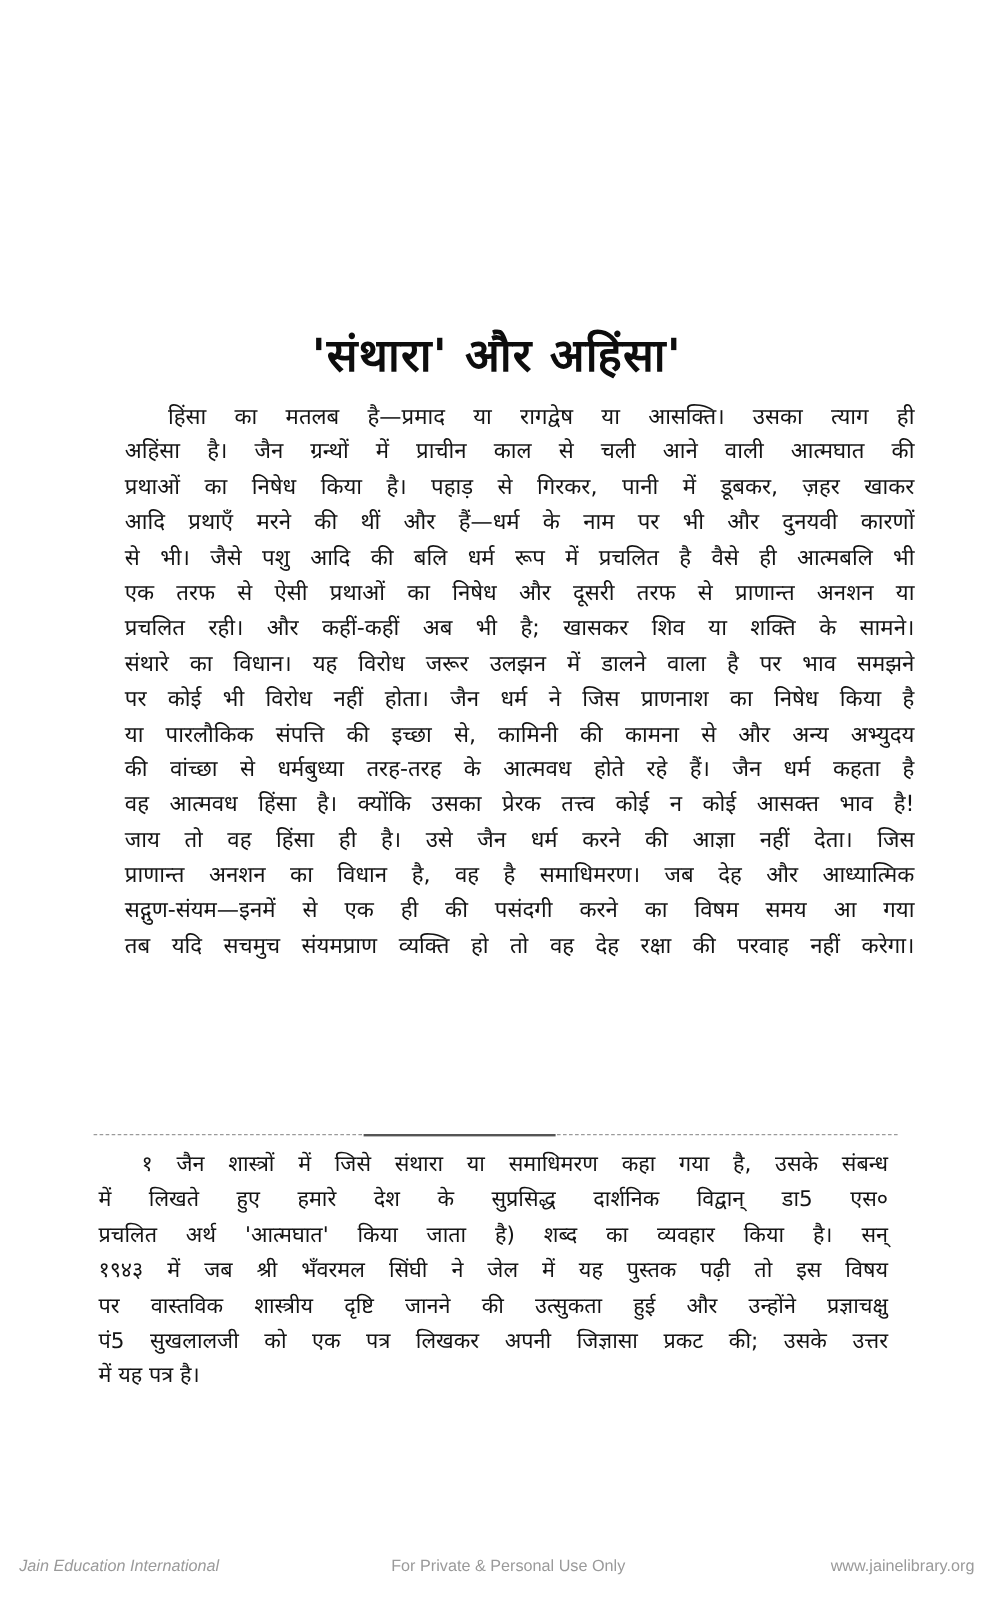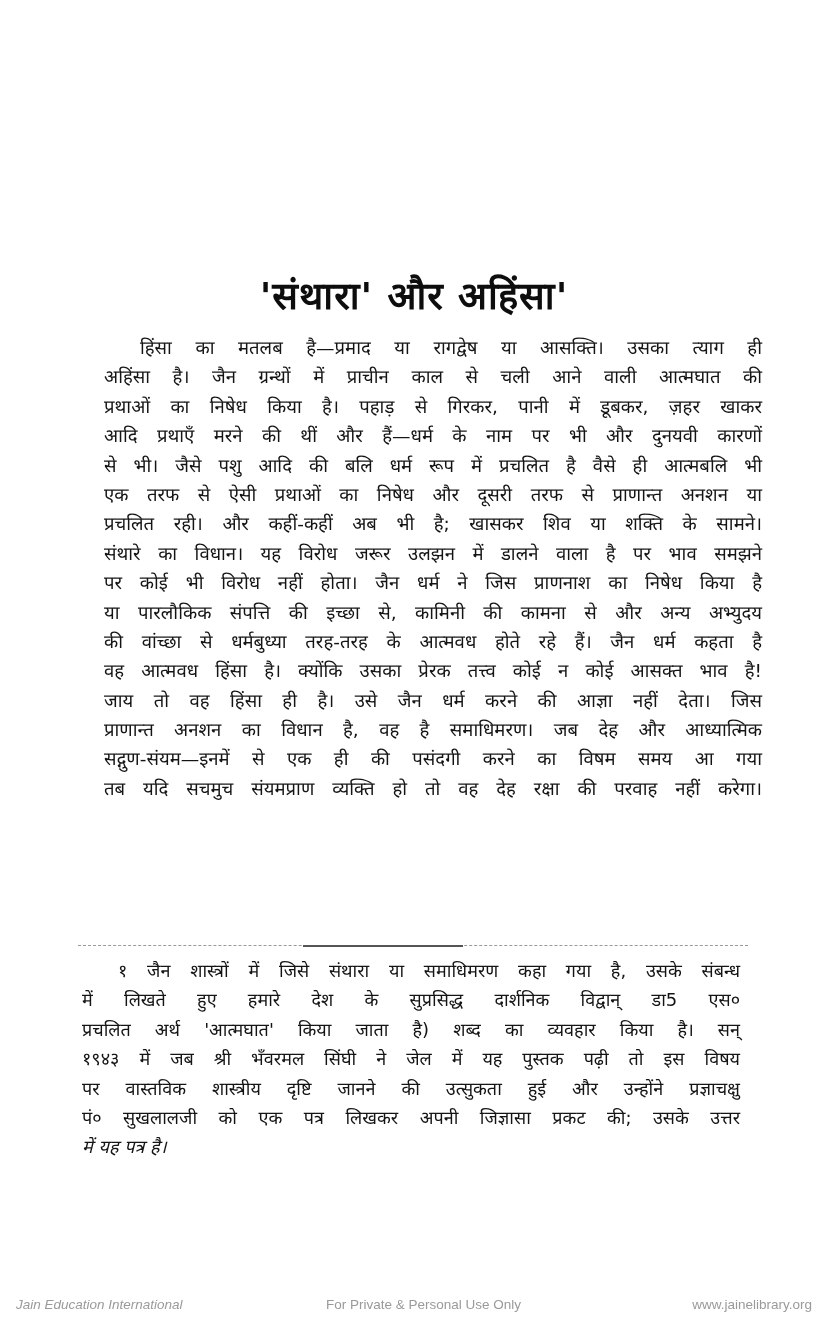--- a/index.html
+++ b/index.html
@@ -43,21 +43,21 @@
     .line {
       height: 29.4px;
       line-height: 29.4px;
       font-size: 18.5px;
       white-space: nowrap;
       text-align: justify;
       text-align-last: justify;
       color: #141414;
     }
     .line.indent { padding-left: 36px; }
-    .line.last { text-align-last: left; font-style: italic; }
+    .line.last { text-align-last: left; }
     .divider {
       position: absolute;
       left: 78px;
       top: 945px;
       width: 670px;
       height: 2px;
       border-top: 1px dashed #9a9a9a;
     }
     .divider .solid {
       position: absolute;
@@ -122,21 +122,21 @@
   <div class="divider">
     <div class="solid"></div>
   </div>
 
   <div class="footnote">
     <div class="line indent">१ जैन शास्त्रों में जिसे संथारा या समाधिमरण कहा गया है, उसके संबन्ध</div>
     <div class="line">में लिखते हुए हमारे देश के सुप्रसिद्ध दार्शनिक विद्वान् डा5 एस०</div>
     <div class="line">प्रचलित अर्थ 'आत्मघात' किया जाता है) शब्द का व्यवहार किया है। सन्</div>
     <div class="line">१९४३ में जब श्री भँवरमल सिंघी ने जेल में यह पुस्तक पढ़ी तो इस विषय</div>
     <div class="line">पर वास्तविक शास्त्रीय दृष्टि जानने की उत्सुकता हुई और उन्होंने प्रज्ञाचक्षु</div>
-    <div class="line">पं० सुखलालजी को एक पत्र लिखकर अपनी जिज्ञासा प्रकट की; उसके उत्तर</div>
+    <div class="line">पं5 सुखलालजी को एक पत्र लिखकर अपनी जिज्ञासा प्रकट की; उसके उत्तर</div>
     <div class="line last">में यह पत्र है।</div>
   </div>
 
   <div class="footer">
     <span class="left">Jain Education International</span>
     <span class="center">For Private &amp; Personal Use Only</span>
     <span class="right">www.jainelibrary.org</span>
   </div>
 
 </div>

